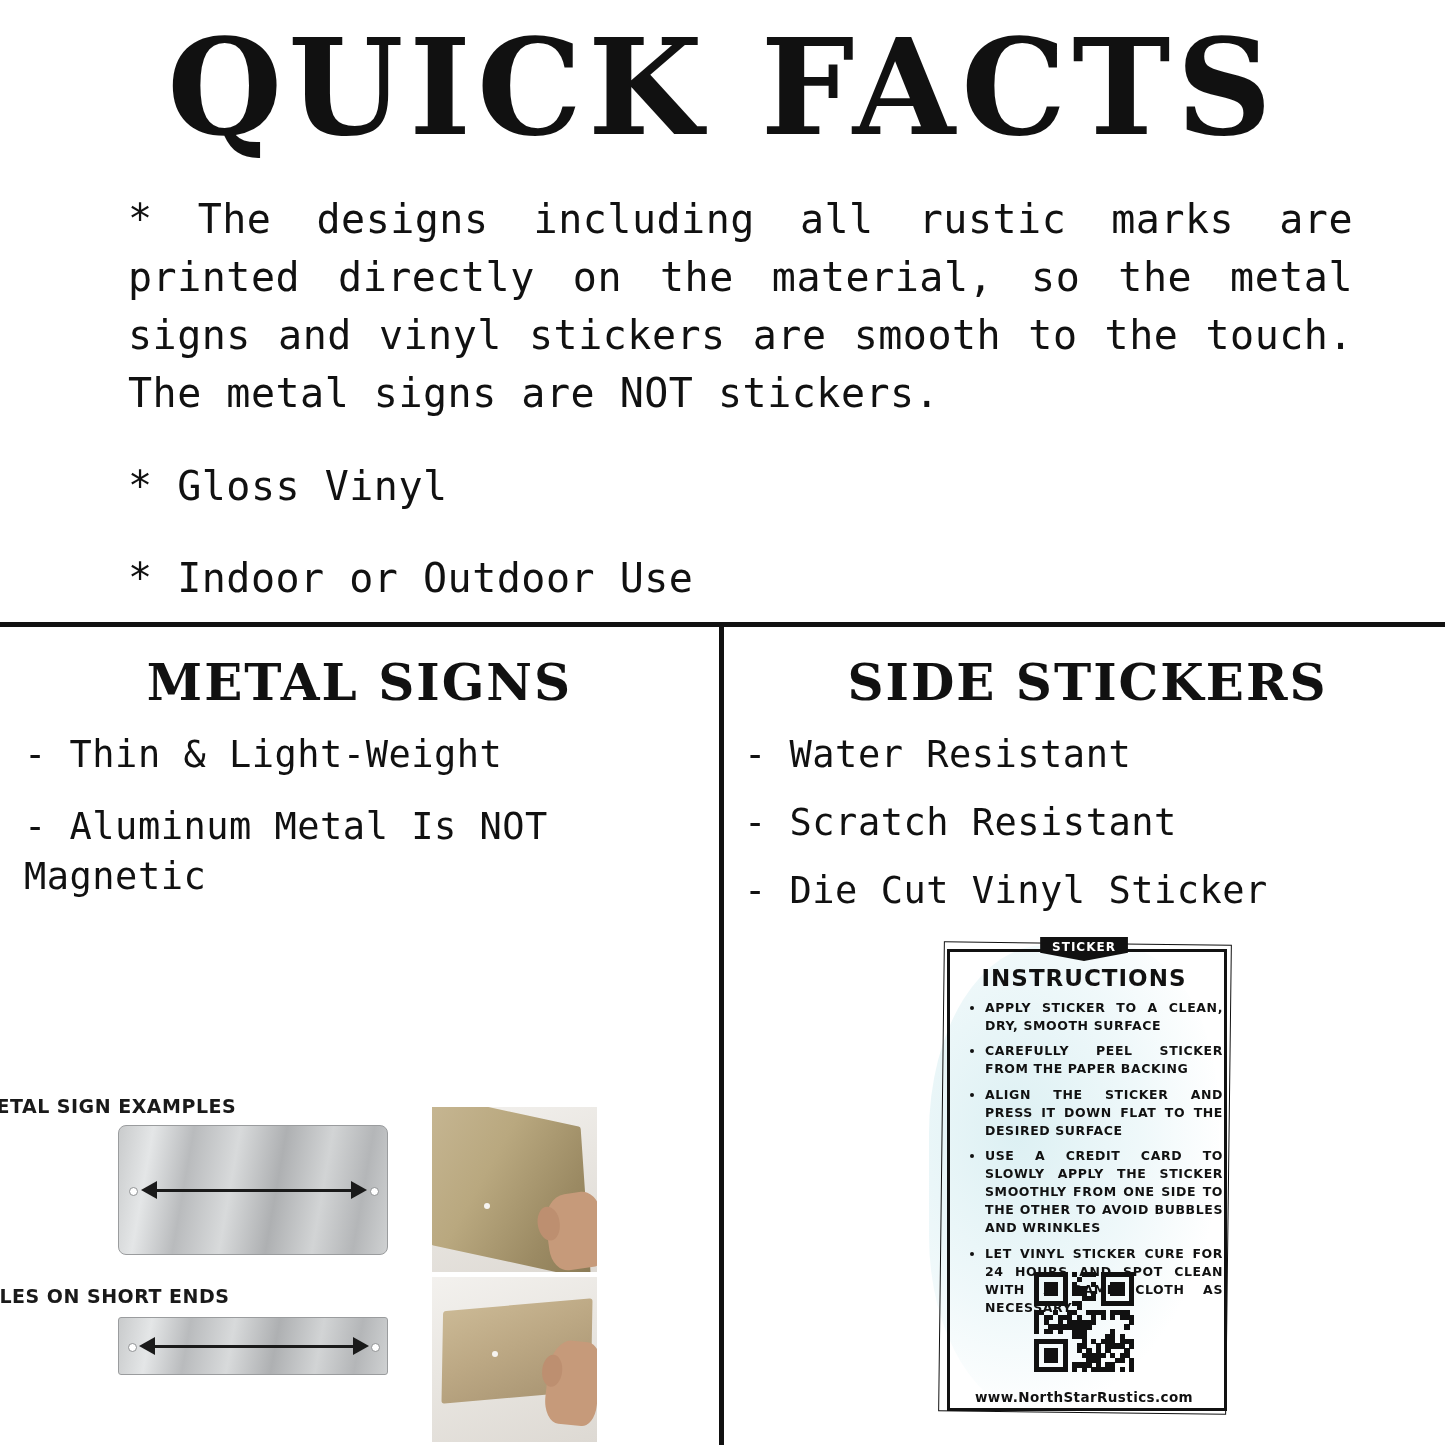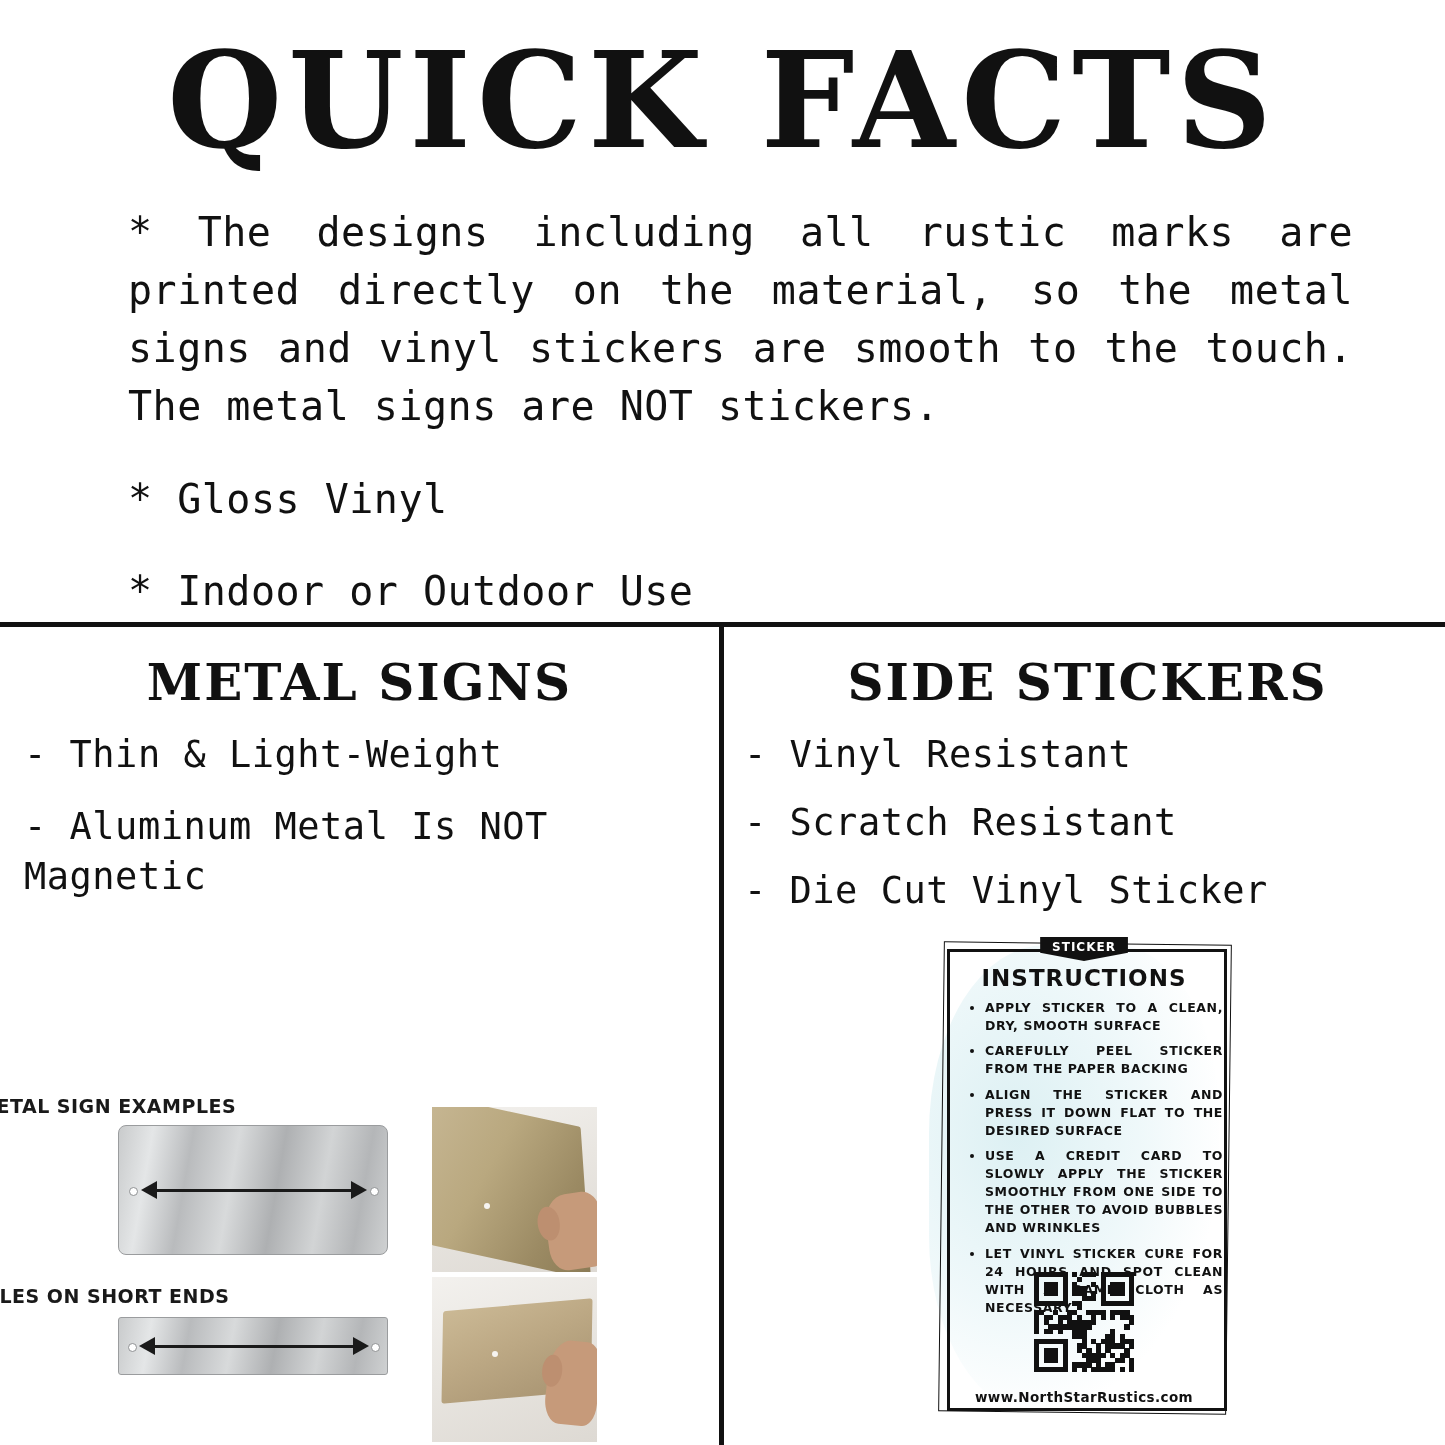--- a/index.html
+++ b/index.html
@@ -14,21 +14,21 @@
     background: #ffffff;
     font-family: "DejaVu Sans Mono", monospace;
     color: #111111;
     overflow: hidden;
     box-sizing: border-box;
   }
 
   
   .top {
     position: absolute;
-    left: 0; top: 13px;
+    left: 0; top: 0;
     width: 1445px;
     height: 440px;
     box-sizing: border-box;
   }
   .title {
     text-align: center;
     font-family: "DejaVu Serif", serif;
     font-weight: bold;
     font-size: 132px;
     letter-spacing: 6px;
@@ -355,21 +355,21 @@
           <div class="ph-hole" style="left:60px; top:74px;"></div>
           <div class="ph-hand ph-hand-bot">
             <div class="ph-thumb" style="left:-6px; top:16px; width:20px; height:32px;"></div>
           </div>
         </div>
       </div>
     </div>
 
     <div class="col col-right">
       <div class="col-title">SIDE STICKERS</div>
-      <div class="bullet">- Vinyl Resistant</div>
+      <div class="bullet">- Water Resistant</div>
       <div class="bullet">- Scratch Resistant</div>
       <div class="bullet">- Die Cut Vinyl Sticker</div>
 
       <div class="sticker-card">
         <div class="sticker-wash"></div>
         <div class="sticker-frame2"></div>
         <div class="sticker-frame"></div>
         <div class="sticker-tab">STICKER</div>
         <div class="sticker-heading">INSTRUCTIONS</div>
         <ul class="sticker-list">

